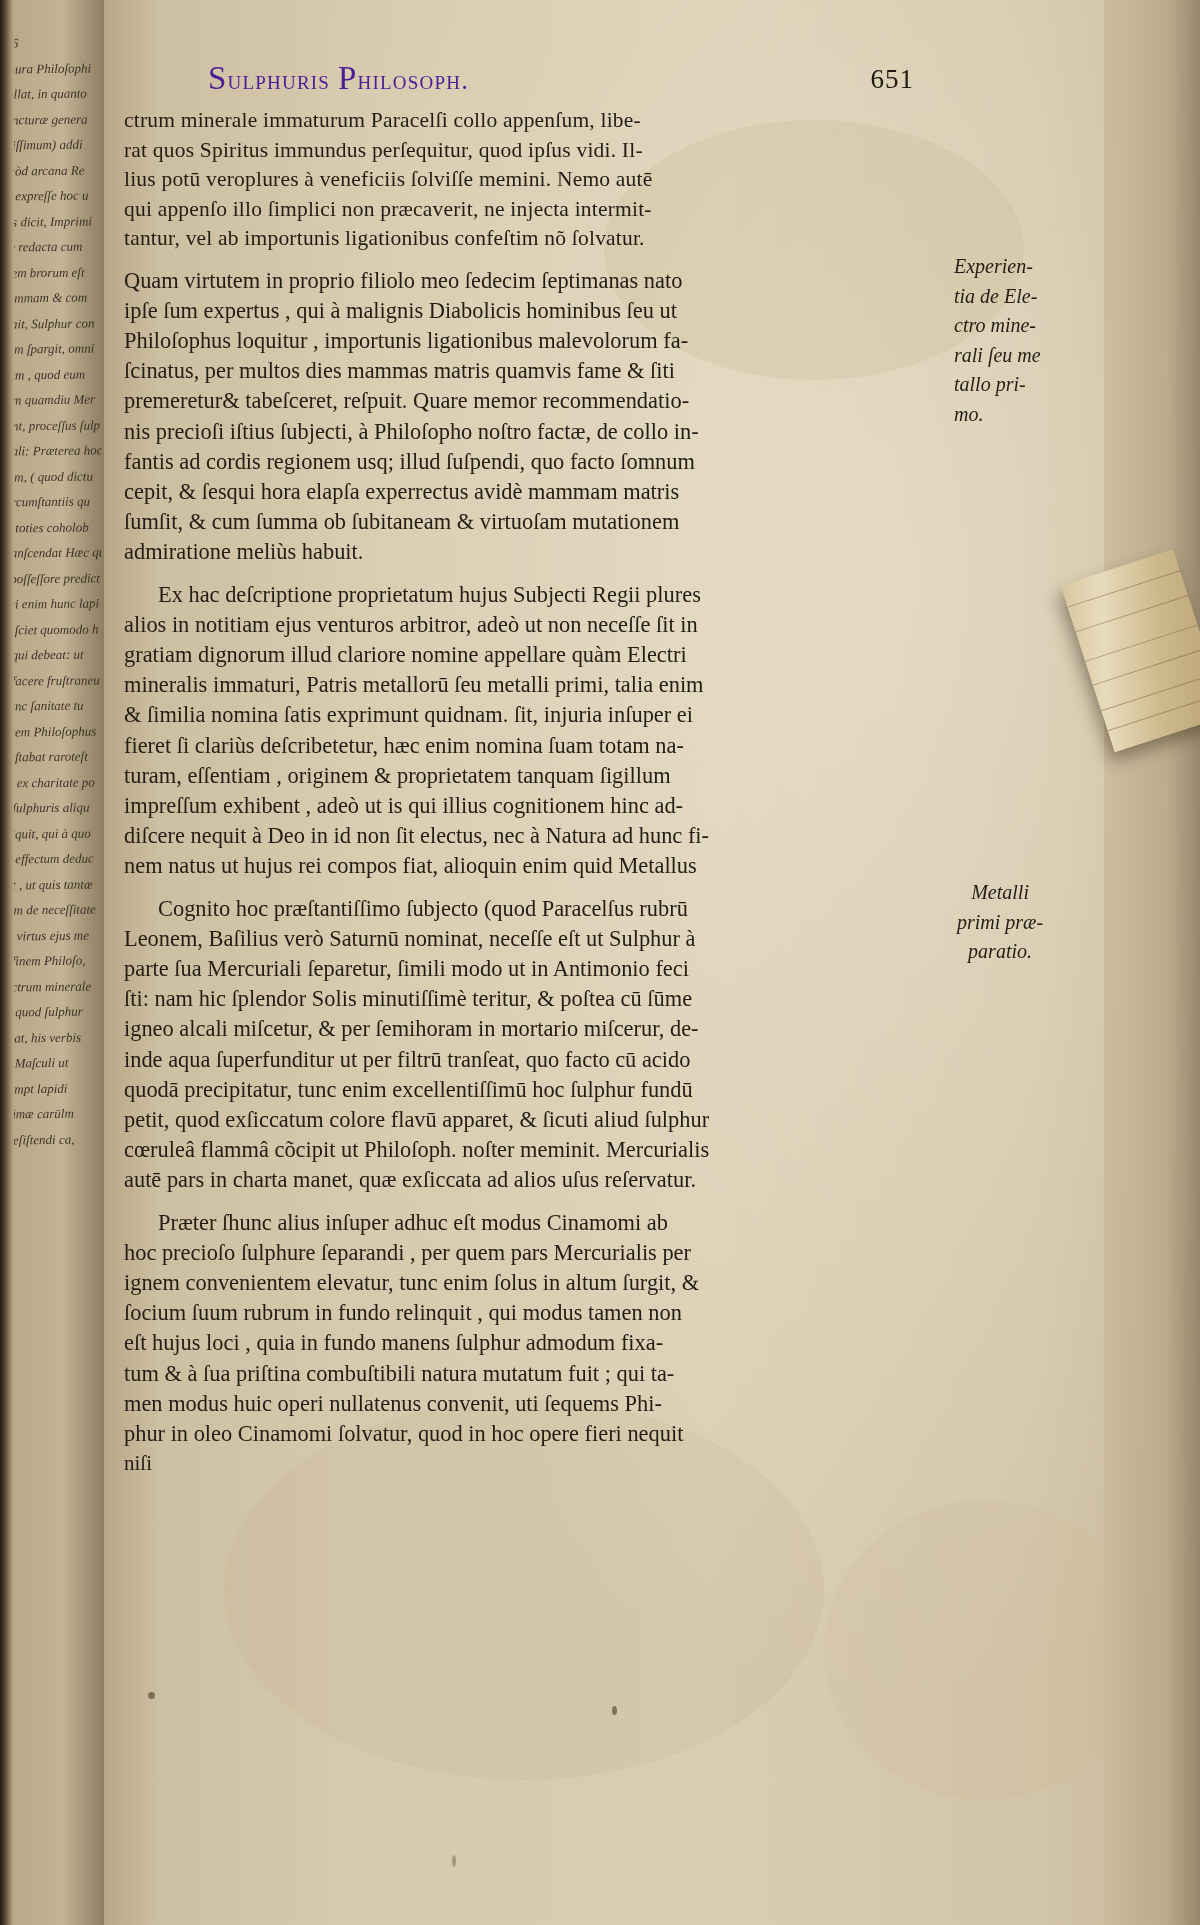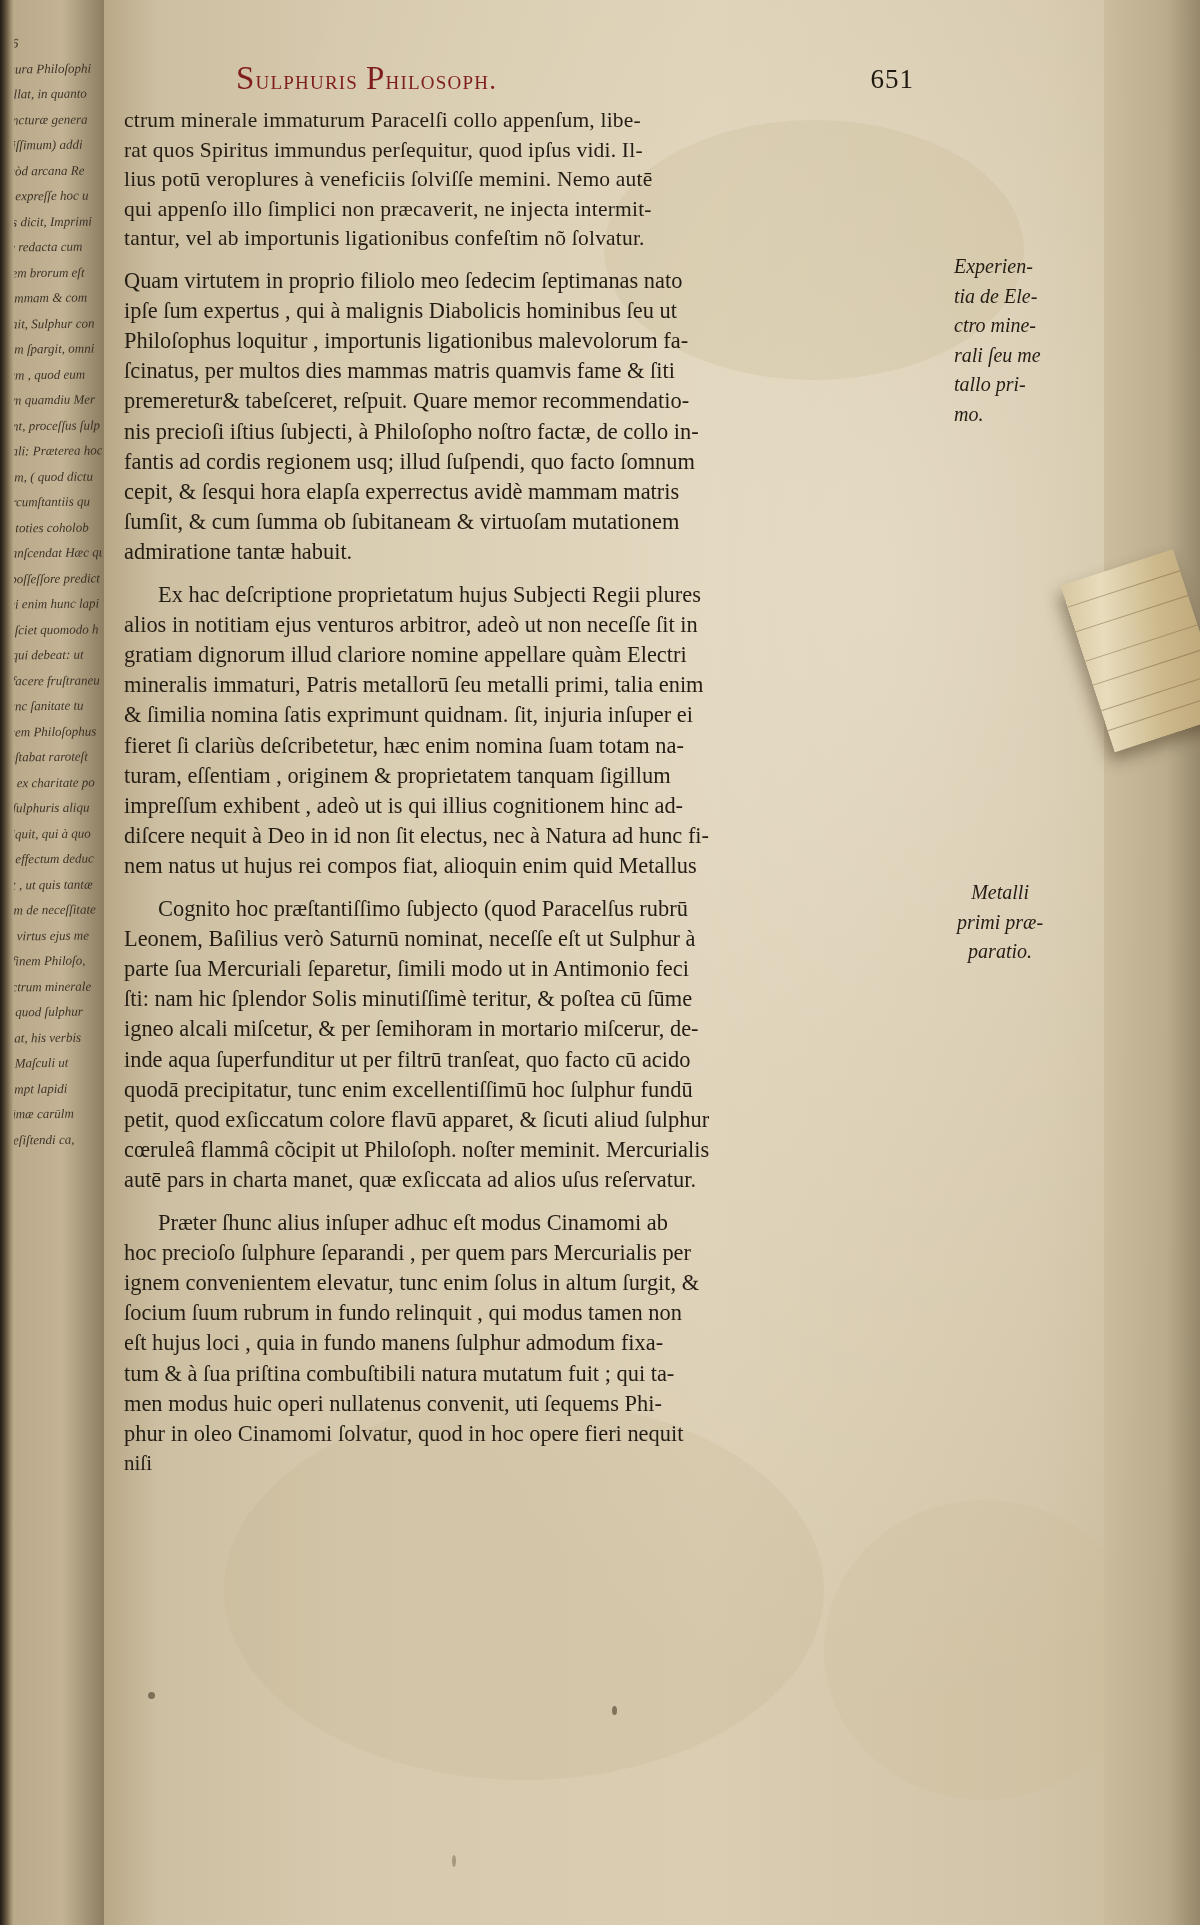--- a/index.html
+++ b/index.html
@@ -79,27 +79,27 @@
     top: 60px;
     width: 790px;
     color: #241d14;
   }
   #header {
     position: relative;
     height: 46px;
   }
   #running-title {
     position: absolute;
-    left: 112px;
+    left: 84px;
     top: 0;
     font-size: 27px;
     letter-spacing: 1.2px;
     font-variant: small-caps;
     white-space: nowrap;
-    color: #7f1d1d;
+    color: #4c1d95;
   }
   #running-title .cap { font-size: 33px; }
   #folio {
     position: absolute;
     right: 0;
     top: 4px;
     font-size: 27px;
     color: #1f1910;
     letter-spacing: 1px;
   }
@@ -256,21 +256,21 @@
     <div class="para" style="margin-top:12px;">
       <span class="l">Quam virtutem in proprio filiolo meo ſedecim ſeptimanas nato</span>
       <span class="l">ipſe ſum expertus , qui à malignis Diabolicis hominibus ſeu ut</span>
       <span class="l">Philoſophus loquitur , importunis ligationibus malevolorum fa-</span>
       <span class="l">ſcinatus, per multos dies mammas matris quamvis fame &amp; ſiti</span>
       <span class="l">premeretur&amp; tabeſceret, reſpuit. Quare memor recommendatio-</span>
       <span class="l">nis precioſi iſtius ſubjecti, à Philoſopho noſtro factæ,  de collo in-</span>
       <span class="l">fantis ad cordis regionem usq; illud ſuſpendi, quo facto ſomnum</span>
       <span class="l">cepit, &amp; ſesqui hora elapſa experrectus avidè mammam matris</span>
       <span class="l">ſumſit, &amp; cum ſumma ob ſubitaneam &amp; virtuoſam mutationem</span>
-      <span class="l">admiratione tantæ habuit.</span>
+      <span class="l">admiratione meliùs habuit.</span>
     </div>
 
     <div class="para" style="margin-top:12px;">
       <span class="l"><span class="indent"></span><span>Ex hac deſcriptione proprietatum hujus  Subjecti Regii plures</span></span>
       <span class="l">alios in notitiam ejus venturos arbitror, adeò ut non neceſſe ſit in</span>
       <span class="l">gratiam dignorum illud clariore nomine appellare  quàm Electri</span>
       <span class="l">mineralis immaturi, Patris metallorū ſeu metalli primi, talia enim</span>
       <span class="l">&amp; ſimilia nomina ſatis exprimunt quidnam. ſit, injuria inſuper ei</span>
       <span class="l">fieret ſi clariùs deſcribetetur,  hæc enim nomina ſuam totam na-</span>
       <span class="l">turam,  eſſentiam ,  originem  &amp; proprietatem tanquam ſigillum</span>

